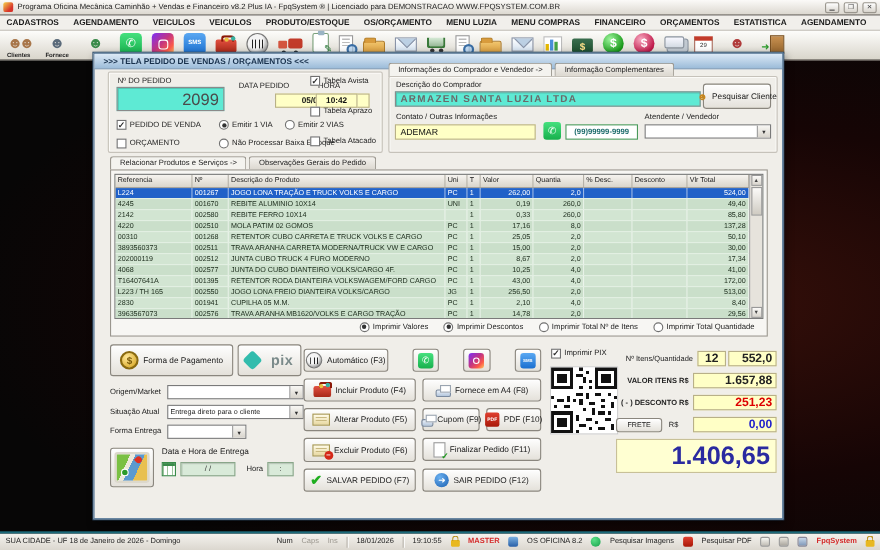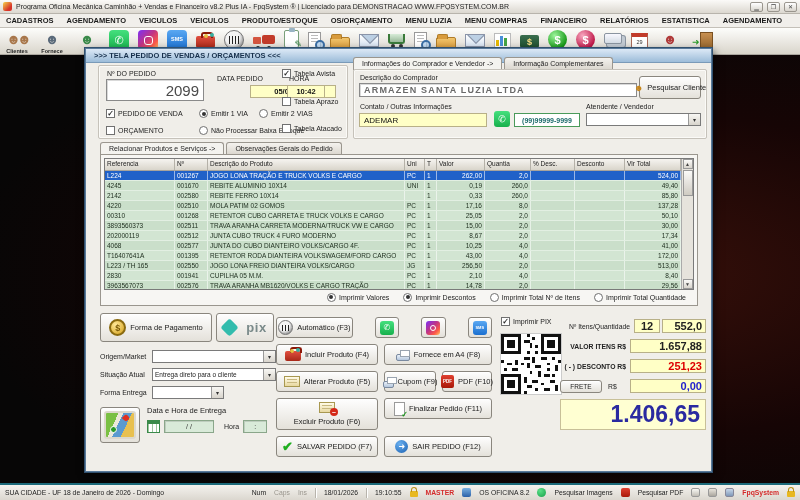--- a/index.html
+++ b/index.html
@@ -60,21 +60,21 @@
   .icon-cards{width:18px;height:11px;background:linear-gradient(#f8f8ff,#d4dce4);border:1px solid #8a94a0;border-radius:2px;box-shadow:3px 3px 0 #c2cad2,3px 3px 0 1px #8a94a0;margin-top:3px;}
   .icon-cal{width:17px;height:15px;background:#fff;border:1px solid #a86a5a;border-top:4px solid #c23b2a;font-size:5.5px;color:#333;display:flex;align-items:center;justify-content:center;margin-top:3px;}
   .icon-exit{width:13px;height:17px;background:linear-gradient(#c89050,#96662e);border:1px solid #7a5020;position:relative;margin-top:2px;margin-left:8px;}
   .icon-exit::before{content:"➜";position:absolute;left:-9px;top:4px;font-size:9px;color:#2a9a2a;}
   
   .window{position:absolute;left:85px;top:48px;width:627px;height:424px;
     background:#f0eee9;border:1px solid #5a7a9a;box-shadow:0 0 0 1px #31506e, 2px 3px 8px rgba(0,0,0,.6);}
   .win-title{height:14px;background:linear-gradient(#dce9f6,#9cbcd9);border-bottom:1px solid #7a9ab8;
     display:flex;align-items:center;padding-left:8px;font-size:7.5px;font-weight:bold;color:#17304c;}
   .lbl{font-size:7px;color:#222;line-height:1;}
-  .sunken{background:#ffffff;border:1px solid #8a8a8a;box-shadow:inset 1px 1px 0 rgba(0,0,0,.15);}
+  .sunken{background:#5eead4;border:1px solid #8a8a8a;box-shadow:inset 1px 1px 0 rgba(0,0,0,.15);}
   .yellow{background:#ffffc6;border:1px solid #b8b088;}
   .groupbox{position:absolute;border:1px solid #c6c2ba;box-shadow:inset 0 0 0 1px #fbfaf7;border-radius:2px;}
   
   .cb,.rad{display:inline-flex;width:9px;height:9px;background:#fff;border:1px solid #707070;flex:none;align-items:center;justify-content:center;}
   .rad{border-radius:50%;}
   .cb.checked::after{content:"✓";font-size:8px;font-weight:bold;color:#2a2a2a;line-height:1;}
   .rad.checked::after{content:"";width:4px;height:4px;border-radius:50%;background:#333;}
   .opt{display:inline-flex;align-items:center;gap:3px;font-size:7px;color:#222;white-space:nowrap;}
   
   .tabs{display:flex;gap:2px;align-items:flex-end;}
@@ -167,21 +167,21 @@
   <div class="menubar">
     <span>CADASTROS</span>
       <span>AGENDAMENTO</span>
       <span>VEICULOS</span>
       <span>VEICULOS</span>
       <span>PRODUTO/ESTOQUE</span>
       <span>OS/ORÇAMENTO</span>
       <span>MENU LUZIA</span>
       <span>MENU COMPRAS</span>
       <span>FINANCEIRO</span>
-      <span>RELATÓRIOS</span>
+      <span>ORÇAMENTOS</span>
       <span>ESTATISTICA</span>
       <span>AGENDAMENTO</span>
   </div>
 
   <div class="toolbar">
     <div class="tbi">
       <span class="glyph-people">☻☻</span>
       <span class="lab">Clientes</span>
     </div>
     <div class="tbi">
@@ -564,21 +564,21 @@
         <div class="btn" style="width:52px;height:21px;">
           <span class="icon-print" style="width:11px;"></span>
           <span>Cupom (F9)</span>
         </div>
         <div class="btn" style="width:50px;height:21px;">
           <span class="icon-pdf">PDF</span>
           <span>PDF (F10)</span>
         </div>
       </div>
       <div style="display:flex;gap:6px;margin-top:6px;">
-        <div class="btn" style="width:102px;height:32px;flex-direction:column;">
+        <div class="btn" style="width:102px;height:22px;">
           <span class="icon-card2 icon-del"></span>
           <span>Excluir Produto  (F6)</span>
         </div>
         <div class="btn" style="width:108px;height:21px;">
           <span class="icon-doc"></span>
           <span>Finalizar Pedido  (F11)</span>
         </div>
       </div>
       <div style="display:flex;gap:6px;margin-top:6px;">
         <div class="btn" style="width:102px;height:21px;">

